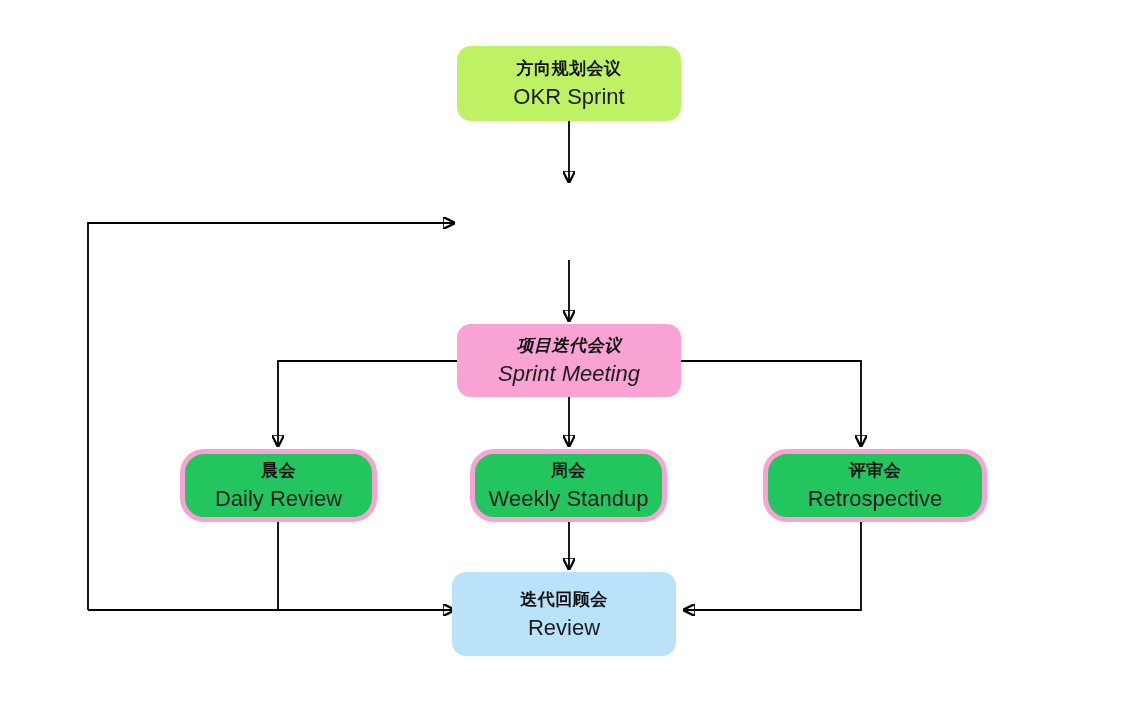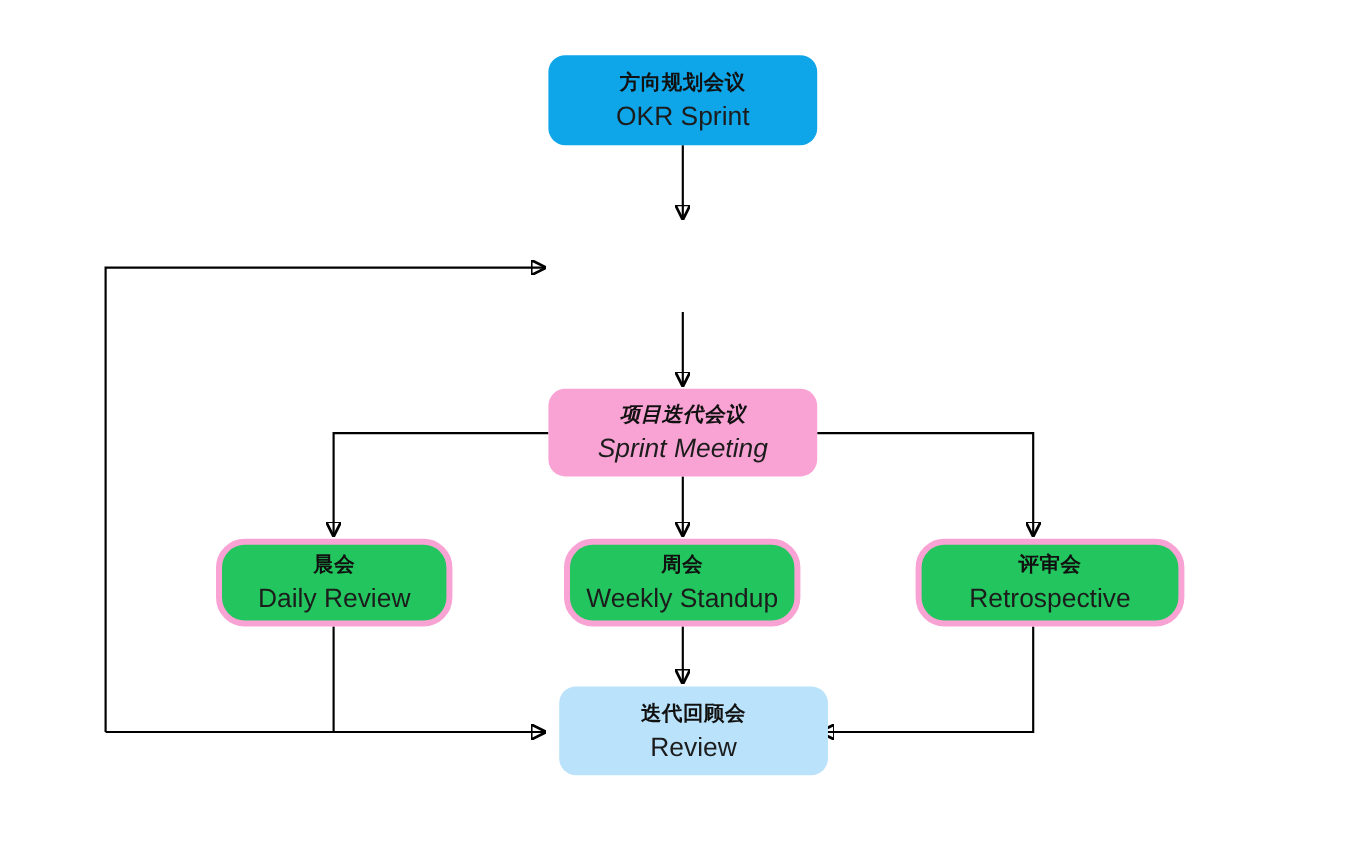--- a/index.html
+++ b/index.html
@@ -39,21 +39,21 @@
     font-weight: 700;
     font-size: 17px;
     letter-spacing: 0.5px;
     color: #111111;
   }
   .node .subtitle {
     font-weight: 400;
     font-size: 22px;
     color: #1c1c1c;
   }
-  .node--okr    { background: #0ea5e9; }
+  .node--okr    { background: #bef264; }
   .node--pmo    { background: #D6C5F9; }
   .node--sprint { background: #F9A3D4; font-style: italic; }
   .node--review { background: #BAE2FA; }
   .node--outline {
     background: #22c55e;
     border: 5px solid #F9A3D4;
     border-radius: 24px;
   }
 </style>
 </head>
@@ -108,18 +108,18 @@
   <div class="node node--outline" style="left:470px; top:449px; width:197px; height:73px;">
     <div class="title">周会</div>
     <div class="subtitle">Weekly Standup</div>
   </div>
 
   <div class="node node--outline" style="left:763px; top:449px; width:224px; height:73px;">
     <div class="title">评审会</div>
     <div class="subtitle">Retrospective</div>
   </div>
 
-  <div class="node node--review" style="left:466px; top:572px; width:224px; height:74px;">
+  <div class="node node--review" style="left:452px; top:572px; width:224px; height:84px;">
     <div class="title">迭代回顾会</div>
     <div class="subtitle">Review</div>
   </div>
 
 </div>
 
 </body></html>

